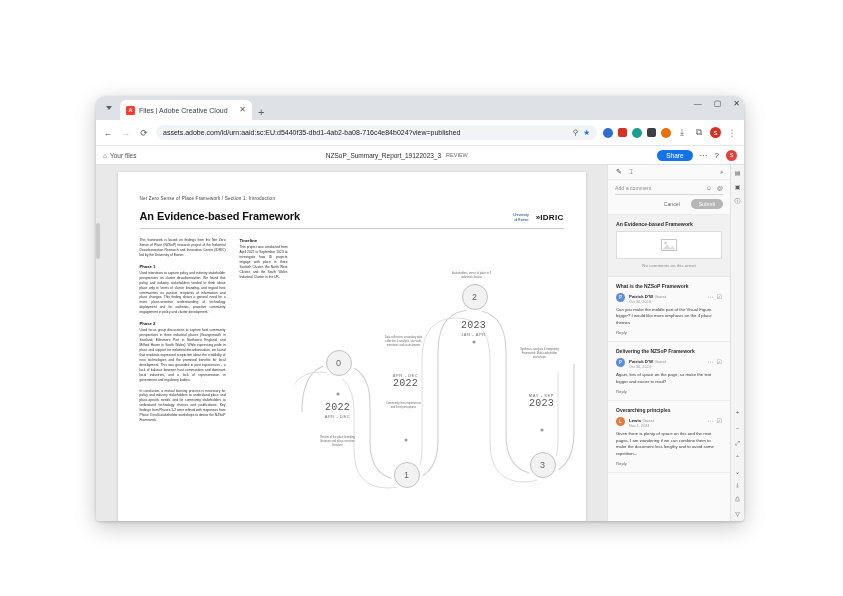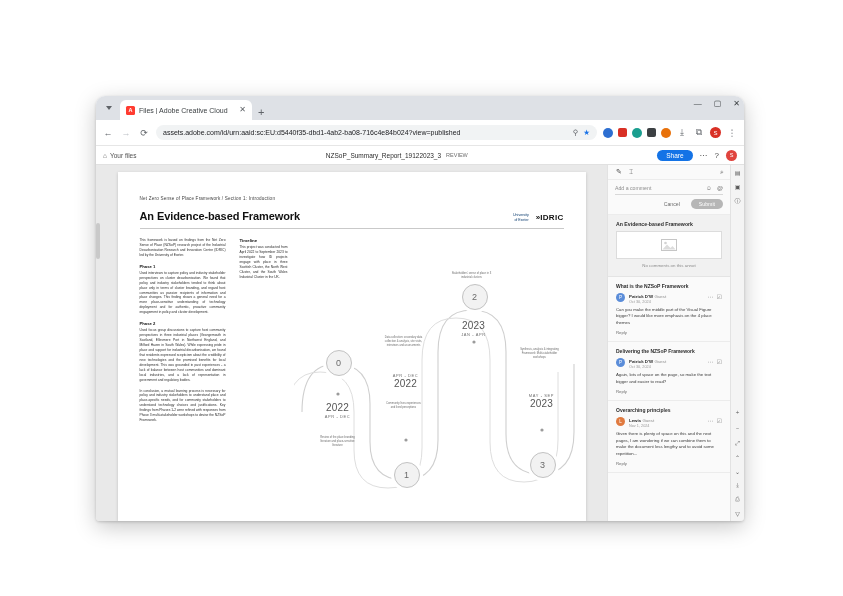--- a/index.html
+++ b/index.html
@@ -305,21 +305,21 @@
     display: flex; align-items: center; justify-content: center;
     font-size: 9px;
     color: #6a6a6a;
     box-shadow: 0 0 0 3px #ffffff;
   }
   .yr {
     position: absolute;
     text-align: center;
     color: #6f6f6f;
   }
-  .yr .y { font-size: 10px; color: #555; letter-spacing: .2px; }
+  .yr .y { font-size: 10px; color: #555; letter-spacing: .2px; font-family: Liberation Mono, monospace; }
   .yr .m { font-size: 4px; letter-spacing: .6px; margin-top: 1px; }
   .cap {
     position: absolute;
     font-size: 2.7px;
     line-height: 1.45;
     color: #6d6d6d;
     width: 40px;
     text-align: center;
   }
   

